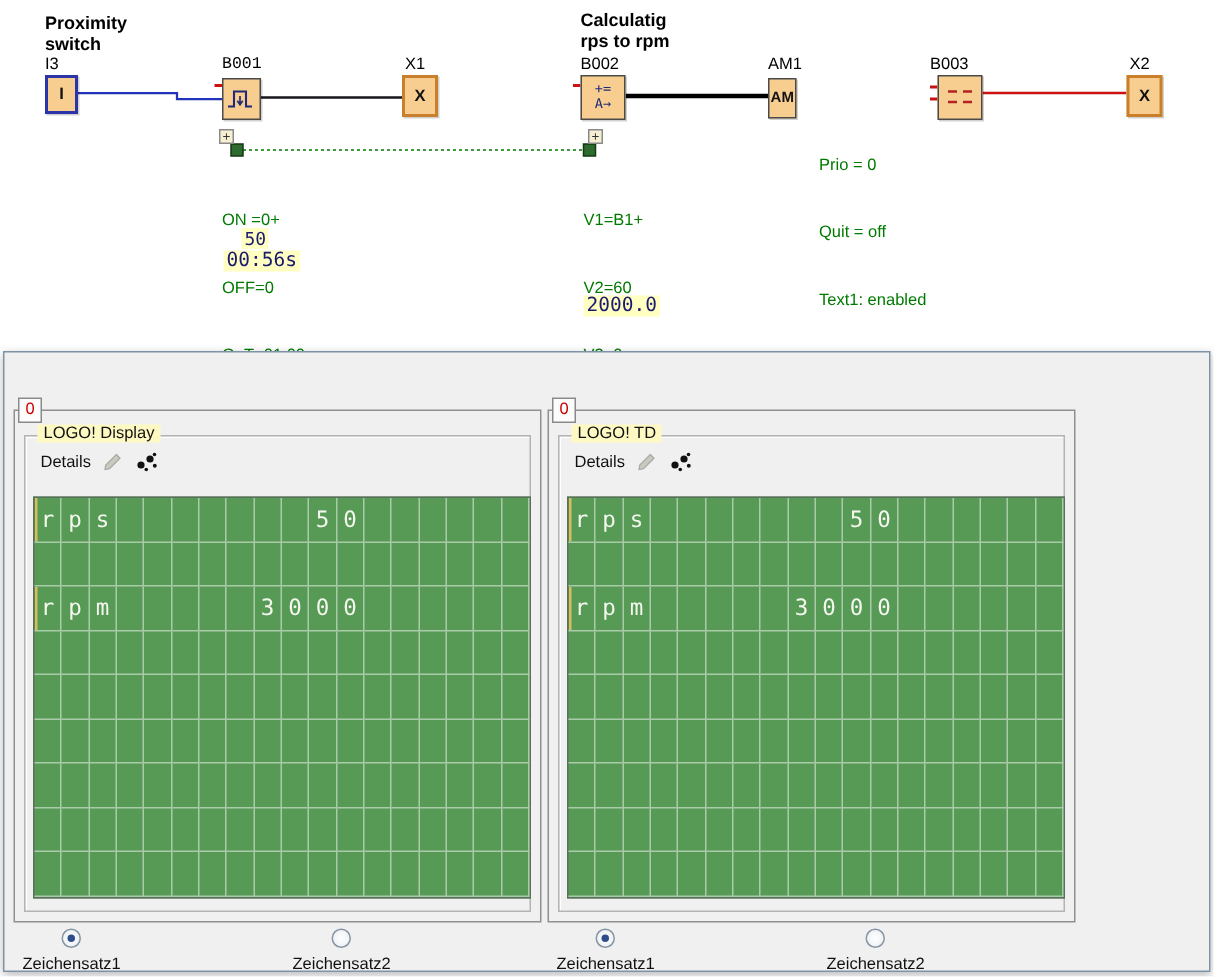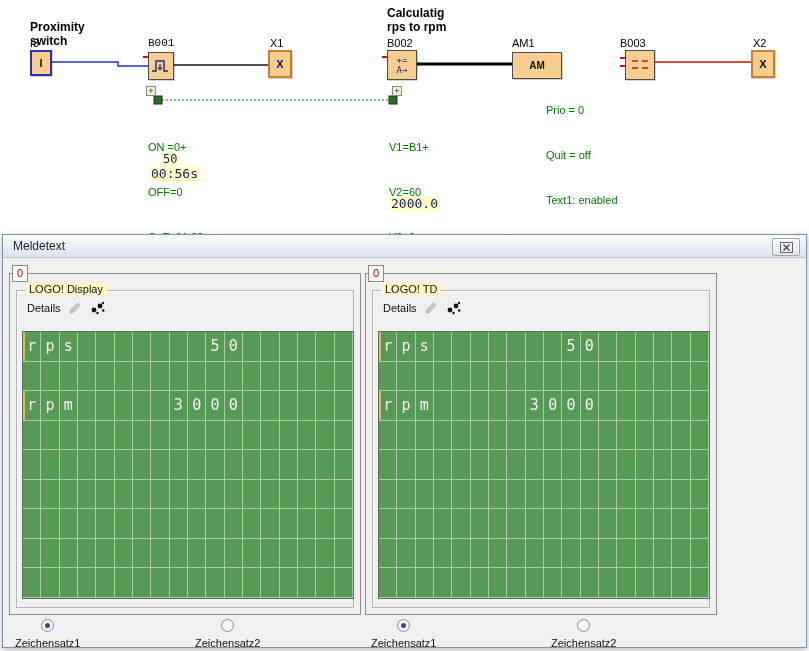--- a/index.html
+++ b/index.html
@@ -67,21 +67,21 @@
       <path d="M655 62 H751" fill="none" stroke="#CC1111" stroke-width="1.6"></path>
       <path d="M162 100 H389" fill="none" stroke="#007A00" stroke-width="1" stroke-dasharray="2 2"></path>
       <rect x="154" y="96" width="8" height="8" fill="#2E6B2E" stroke="#123912"></rect>
       <rect x="389" y="96" width="8" height="8" fill="#2E6B2E" stroke="#123912"></rect>
       <path d="M143 57 H148" stroke="#CC1111" stroke-width="2"></path>
       <path d="M382 57 H387" stroke="#CC1111" stroke-width="2"></path>
       <path d="M620 58 H625" stroke="#CC1111" stroke-width="2"></path>
       <path d="M620 66 H625" stroke="#CC1111" stroke-width="2"></path>
     </svg>
 
-    <div class="comment" style="left:30px;top:20px;">
+    <div class="comment" style="left:30px;top:8px;">
       <div>Proximity</div>
       <div>switch</div>
     </div>
     <div class="comment" style="left:387px;top:6px;">
       <div>Calculatig</div>
       <div>rps to rpm</div>
     </div>
 
     <div class="blklabel" style="left:30px;top:38px;">I3</div>
     <div class="blklabel" style="left:148px;top:38px;font-family:Liberation Mono, monospace;">B001</div>
@@ -104,21 +104,21 @@
 
     <div class="block orange" style="left:268px;top:50px;width:24px;height:28px;">
       <span class="sym">X</span>
     </div>
 
     <div class="block" style="left:387px;top:50px;width:30px;height:30px;">
       <span class="sym2">+=</span>
       <span class="sym2">A→</span>
     </div>
 
-    <div class="block" style="left:512px;top:52px;width:50px;height:27px;">
+    <div class="block" style="left:512px;top:52px;width:19px;height:27px;">
       <span class="sym" style="font-size:10px;">AM</span>
     </div>
 
     <div class="block" style="left:625px;top:50px;width:30px;height:30px;">
       <svg width="24" height="24" viewBox="0 0 24 24">
         <g stroke="#B22222" stroke-width="1.6" fill="none">
           <path d="M4 8 H10 M14 8 H20"></path>
           <path d="M4 15 H10 M14 15 H20"></path>
         </g>
       </svg>
@@ -151,29 +151,20 @@
 
     <div class="params" style="left:546px;top:73px;">
       <div>Prio = 0</div>
       <div>Quit = off</div>
       <div>Text1: enabled</div>
       <div>Text2: disabled</div>
     </div>
   </div>
 
   <div class="dialog">
-    <div class="titlebar">
-      <span class="title">Meldetext</span>
-      <span class="close-btn">
-        <svg width="13" height="11" viewBox="0 0 13 11">
-          <rect x="0.5" y="0.5" width="12" height="10" fill="none" stroke="#666"></rect>
-          <path d="M3.5 2.5 L9.5 8.5 M9.5 2.5 L3.5 8.5" stroke="#444" stroke-width="1.4"></path>
-        </svg>
-      </span>
-    </div>
 
     <div class="dlg-body">
 
       <div class="panel" style="left:6px;">
         <div class="badge">0</div>
         <div class="groupbox">
           <div class="legend">LOGO! Display</div>
           <div class="details">
             <span>Details</span>
             <svg width="15" height="14" viewBox="0 0 15 14">

